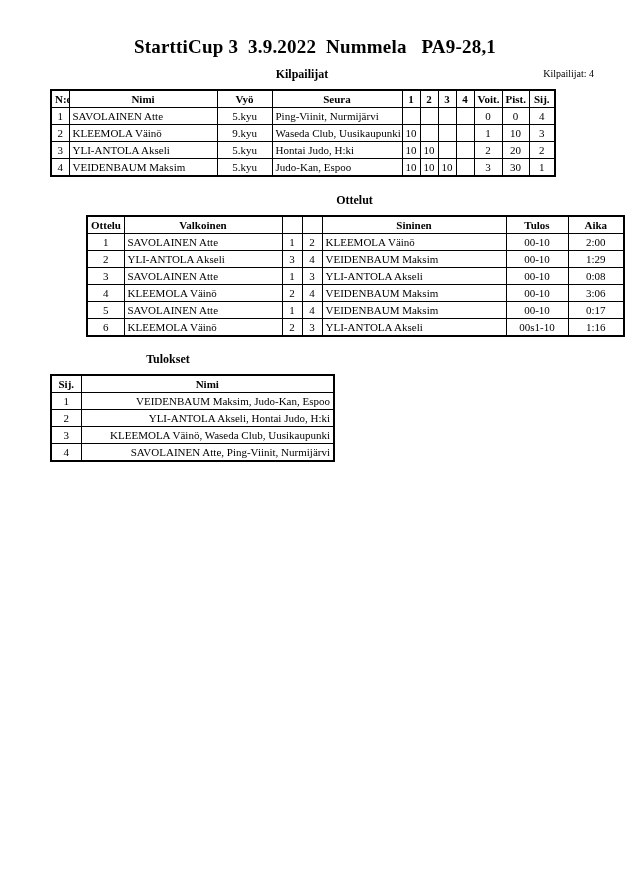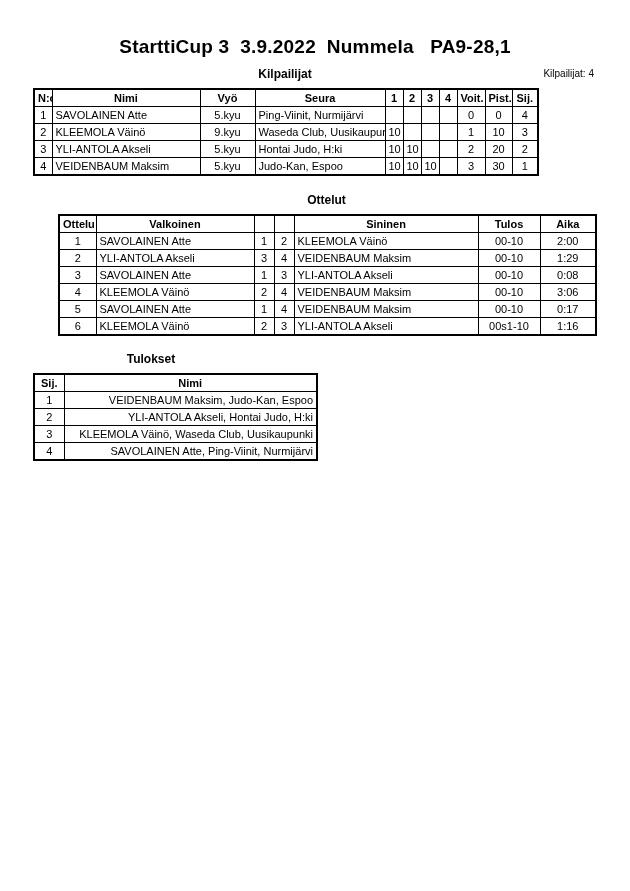--- a/index.html
+++ b/index.html
@@ -7,21 +7,21 @@
     margin: 0;
     padding: 0;
     background: #ffffff;
   }
   .page {
     position: relative;
     width: 630px;
     height: 891px;
     background: #ffffff;
     color: #000000;
-    font-family: Liberation Sans, sans-serif;
+    font-family: Liberation Serif, serif;
     overflow: hidden;
     border-radius: 20px;
   }
   .page-title {
     position: absolute;
     top: 36px;
     left: 0;
     width: 100%;
     text-align: center;
     font-size: 19px;
@@ -30,29 +30,30 @@
     letter-spacing: 0.2px;
   }
   .competitors-count {
     position: absolute;
     top: 68px;
     right: 36px;
     font-size: 10px;
   }
   .section {
     position: absolute;
+    margin-left: 17px;
   }
   .section-title {
     text-align: center;
     font-size: 12px;
     font-weight: bold;
     margin-bottom: 7px;
   }
   #section-kilpailijat { left: 33px; top: 67px; width: 504px; }
-  #section-ottelut     { left: 22px; top: 193px; width: 537px; padding-left: 36px; }
+  #section-ottelut     { left: 33px; top: 193px; width: 537px; padding-left: 36px; }
   #section-tulokset    { left: 33px; top: 352px; width: 236px; }
 
   table {
     border-collapse: collapse;
     table-layout: fixed;
     width: 100%;
     border: 2px solid #000000;
   }
   th, td {
     border: 1px solid #000000;

